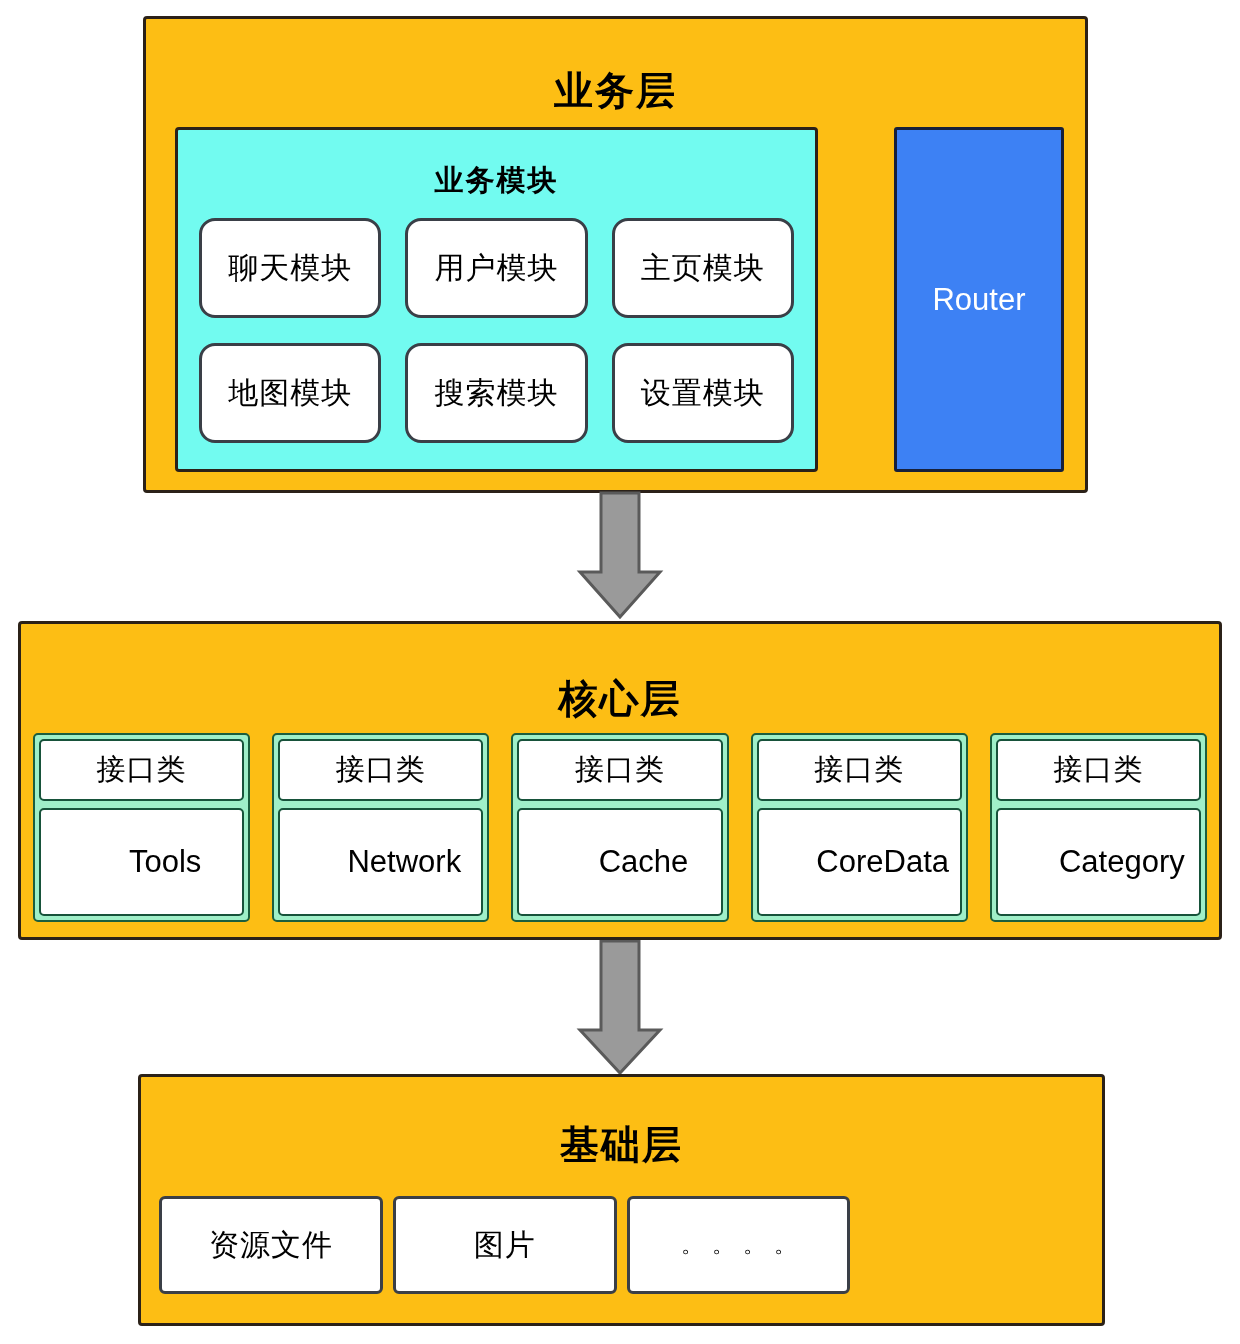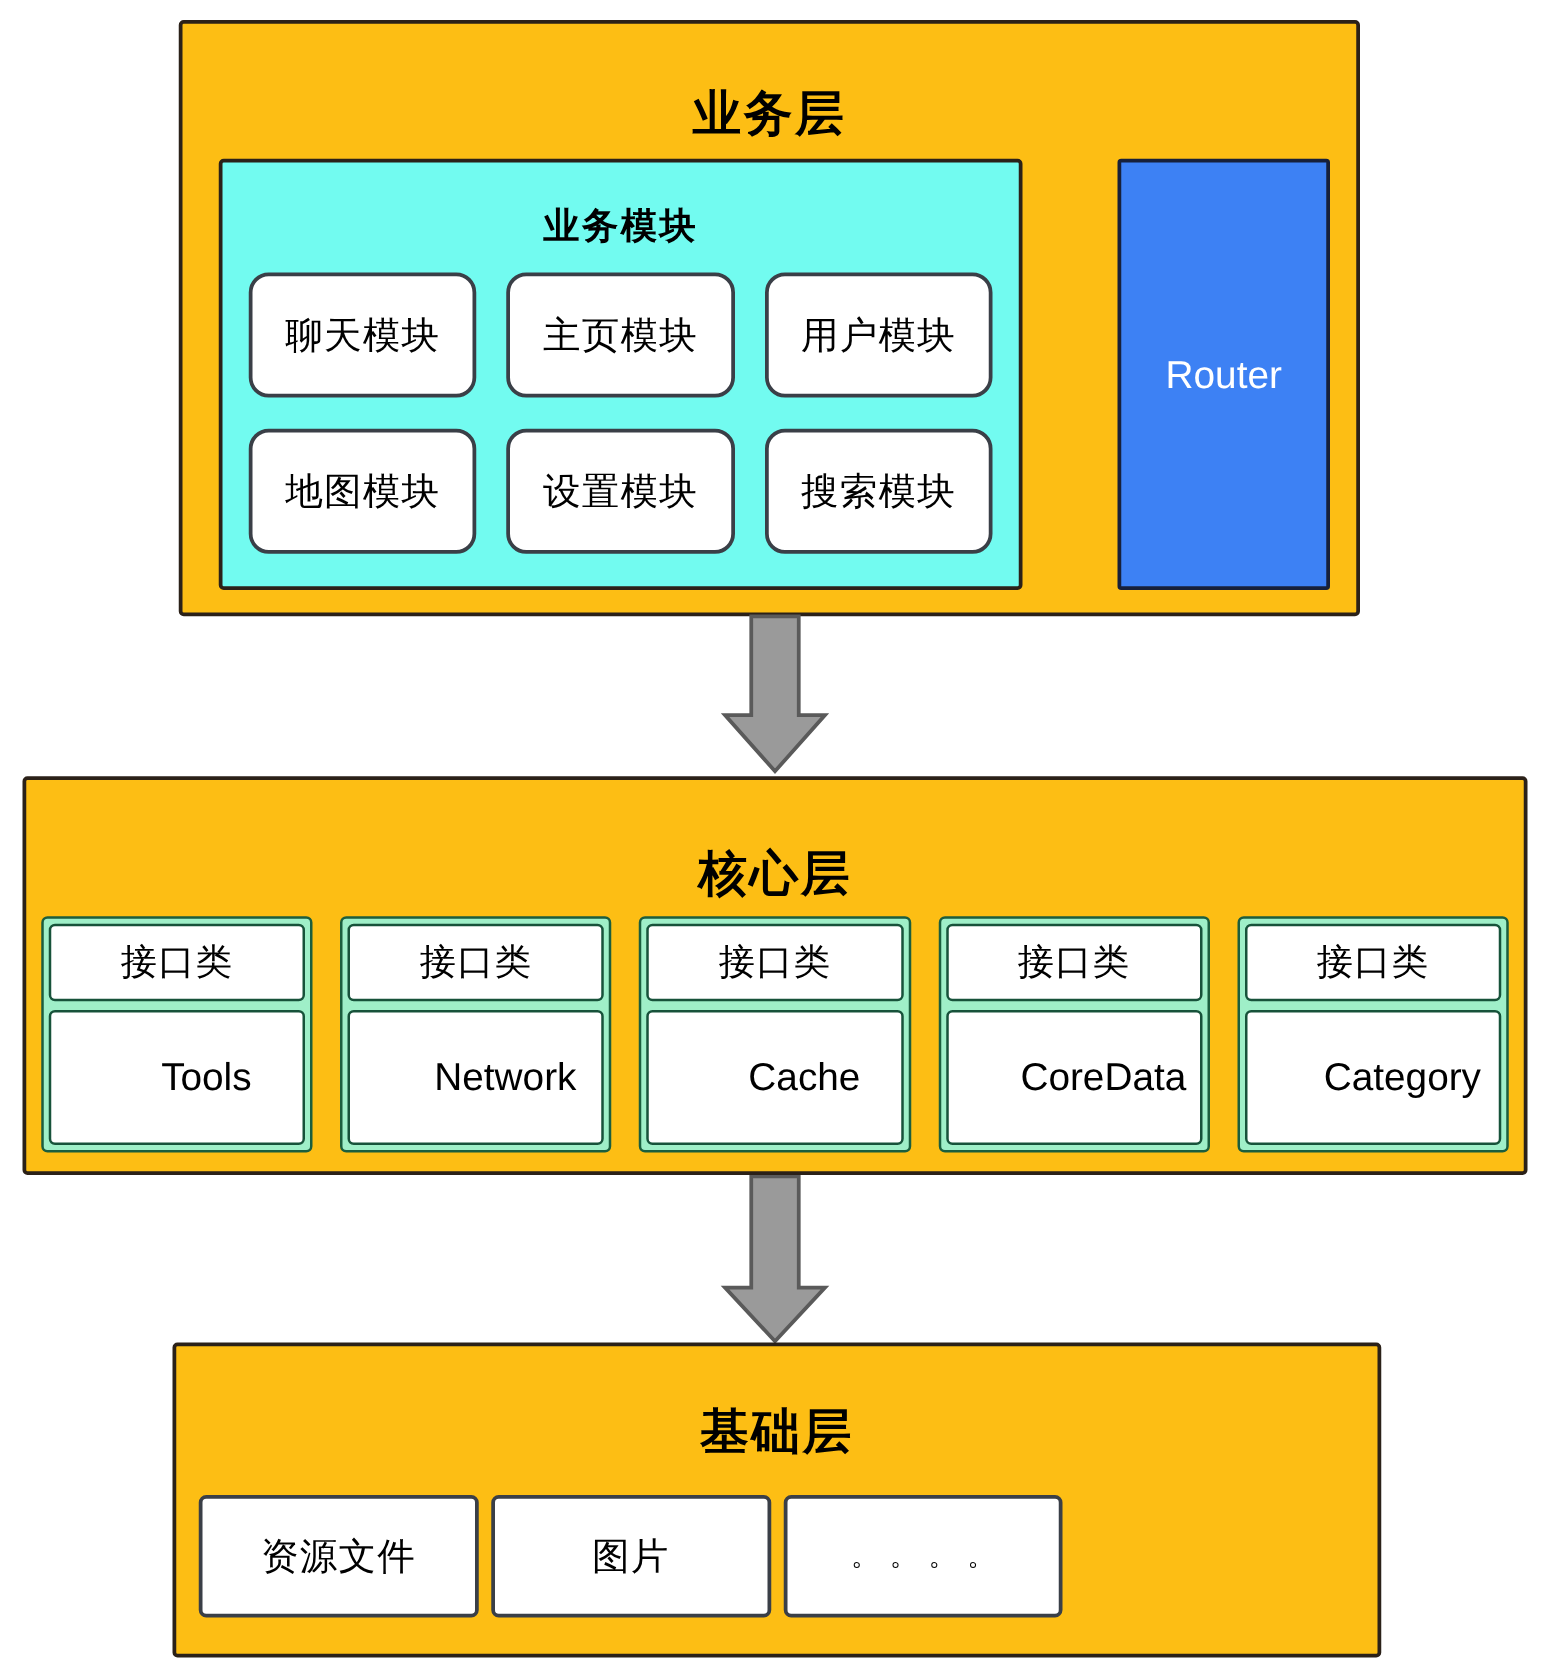--- a/index.html
+++ b/index.html
@@ -216,25 +216,25 @@
 
 <div class="stage">
 
   <div class="layer" id="business-layer">
     <div class="layer-title">业务层</div>
 
     <div class="modules-panel">
       <div class="modules-panel-title">业务模块</div>
       <div class="modules-grid">
         <div class="module-box">聊天模块</div>
+        <div class="module-box">用户模块</div>
         <div class="module-box">主页模块</div>
-        <div class="module-box">用户模块</div>
         <div class="module-box">地图模块</div>
+        <div class="module-box">搜索模块</div>
         <div class="module-box">设置模块</div>
-        <div class="module-box">搜索模块</div>
       </div>
     </div>
 
     <div id="router-box">Router</div>
   </div>
 
   <svg class="arrow" width="1240" height="1344" viewBox="0 0 1240 1344" style="pointer-events:none;">
     <polygon points="601,493 639,493 639,572 660,572 620,617 580,572 601,572" fill="#9a9a9a" stroke="#5a5a5a" stroke-width="3" stroke-linejoin="miter"></polygon>
     <polygon points="601,941 639,941 639,1030 660,1030 620,1073 580,1030 601,1030" fill="#9a9a9a" stroke="#5a5a5a" stroke-width="3" stroke-linejoin="miter"></polygon>
   </svg>

